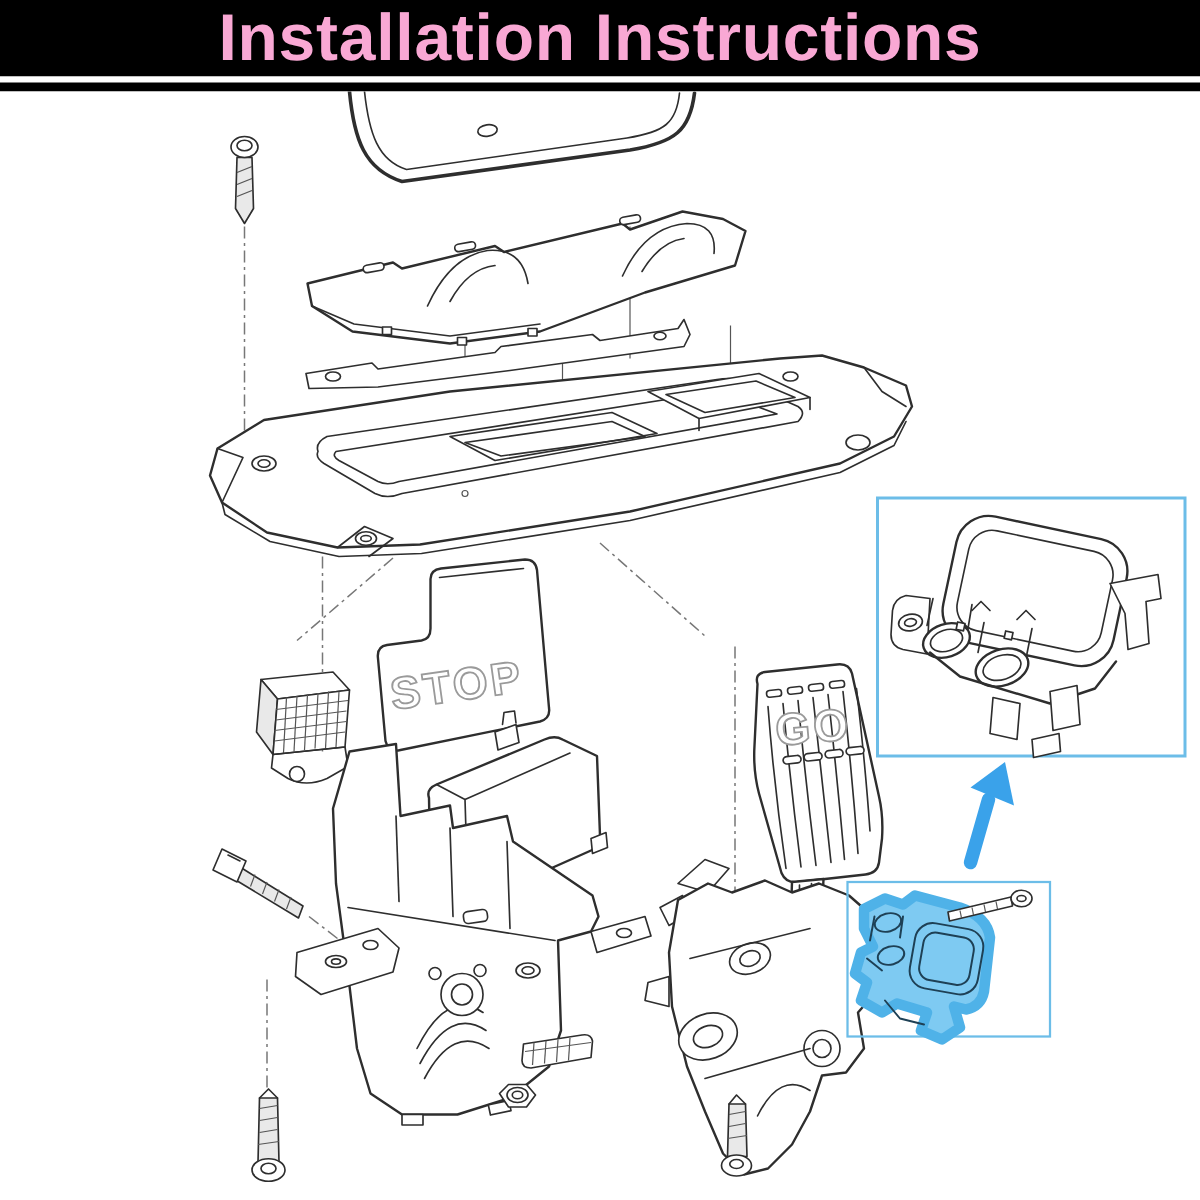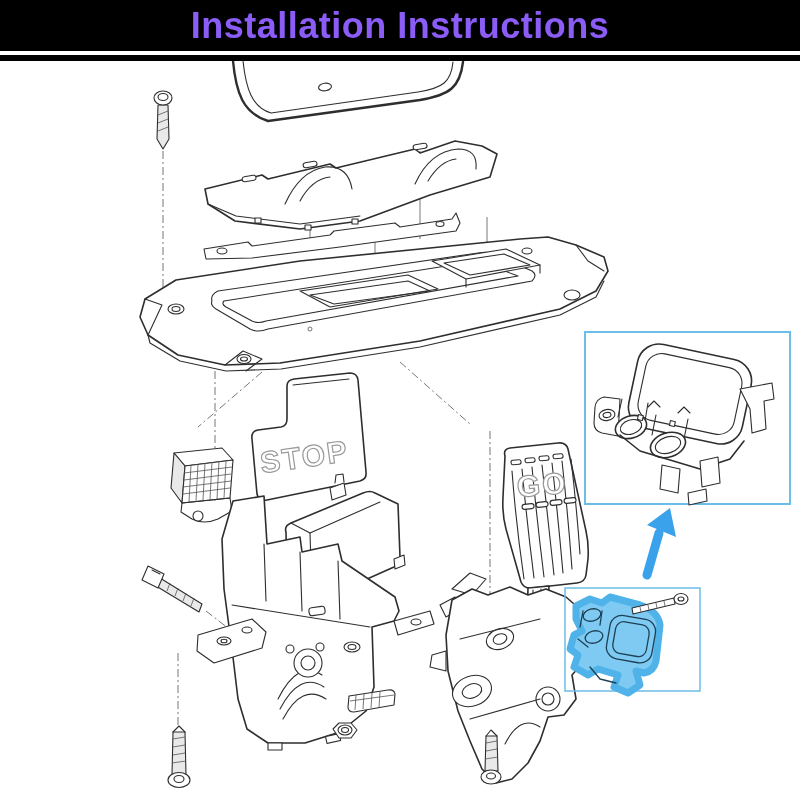--- a/index.html
+++ b/index.html
@@ -1,19 +1,19 @@
 <!DOCTYPE html>
 <html><head>
 <meta charset="utf-8">
 <style>
   html,body{margin:0;padding:0;background:#fff;}
   body{width:800px;height:800px;overflow:hidden;font-family:"Liberation Sans",sans-serif;}
   .page{width:800px;height:800px;position:relative;background:#fff;}
   .header-bar{height:51px;background:#000;display:flex;align-items:center;justify-content:center;}
-  .header-title{color:#8b5cf6;font-size:36px;font-weight:700;letter-spacing:.5px;line-height:1;}
+  .header-title{color:#f9a8d4;font-size:44px;font-weight:700;letter-spacing:.5px;line-height:1;}
   .header-gap{height:4px;background:#fff;}
   .header-rule{height:6px;background:#000;}
   .diagram-wrap{position:absolute;top:61px;left:0;width:800px;height:739px;background:#fff;}
   svg{display:block;}
   .ln{fill:none;stroke:#2e2e2e;stroke-width:1.6;stroke-linejoin:round;stroke-linecap:round;}
   .ln2{fill:none;stroke:#2e2e2e;stroke-width:1.1;stroke-linejoin:round;stroke-linecap:round;}
   .thin{fill:none;stroke:#555;stroke-width:.8;}
   .wfill{fill:#fff;stroke:#2e2e2e;stroke-width:1.6;stroke-linejoin:round;}
   .wfill2{fill:#fff;stroke:#2e2e2e;stroke-width:1.1;stroke-linejoin:round;}
   .gfill{fill:#e9e9e9;stroke:#2e2e2e;stroke-width:1.1;stroke-linejoin:round;}

